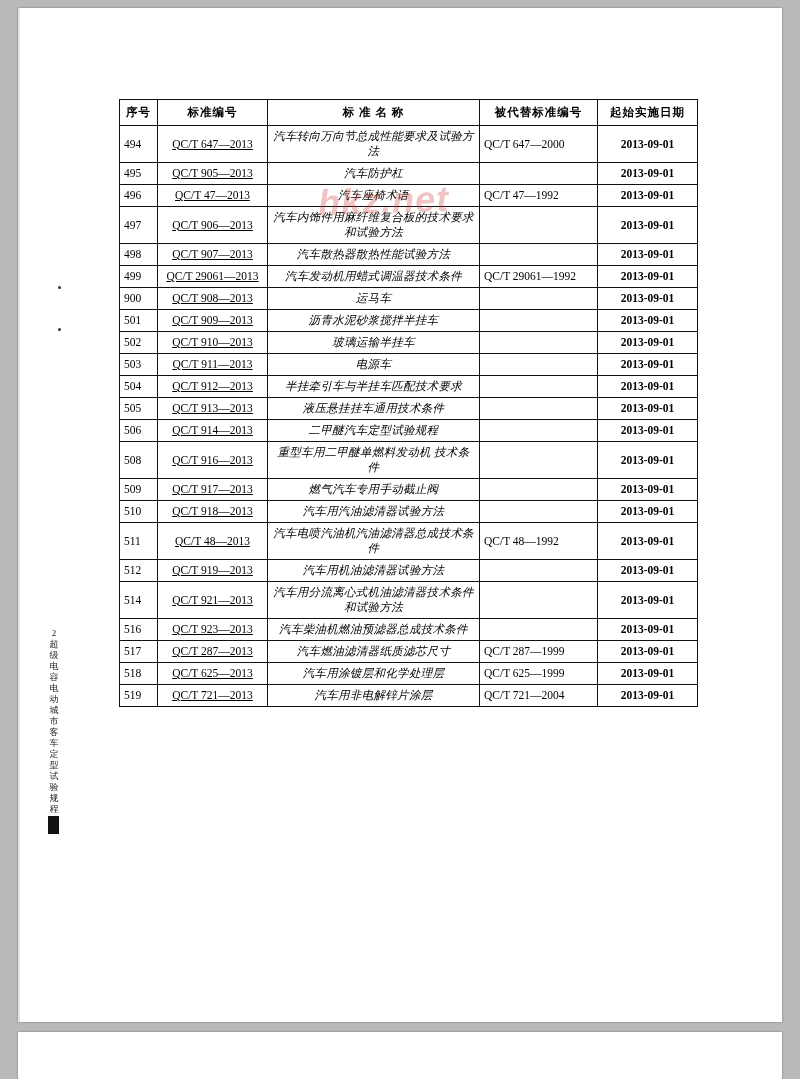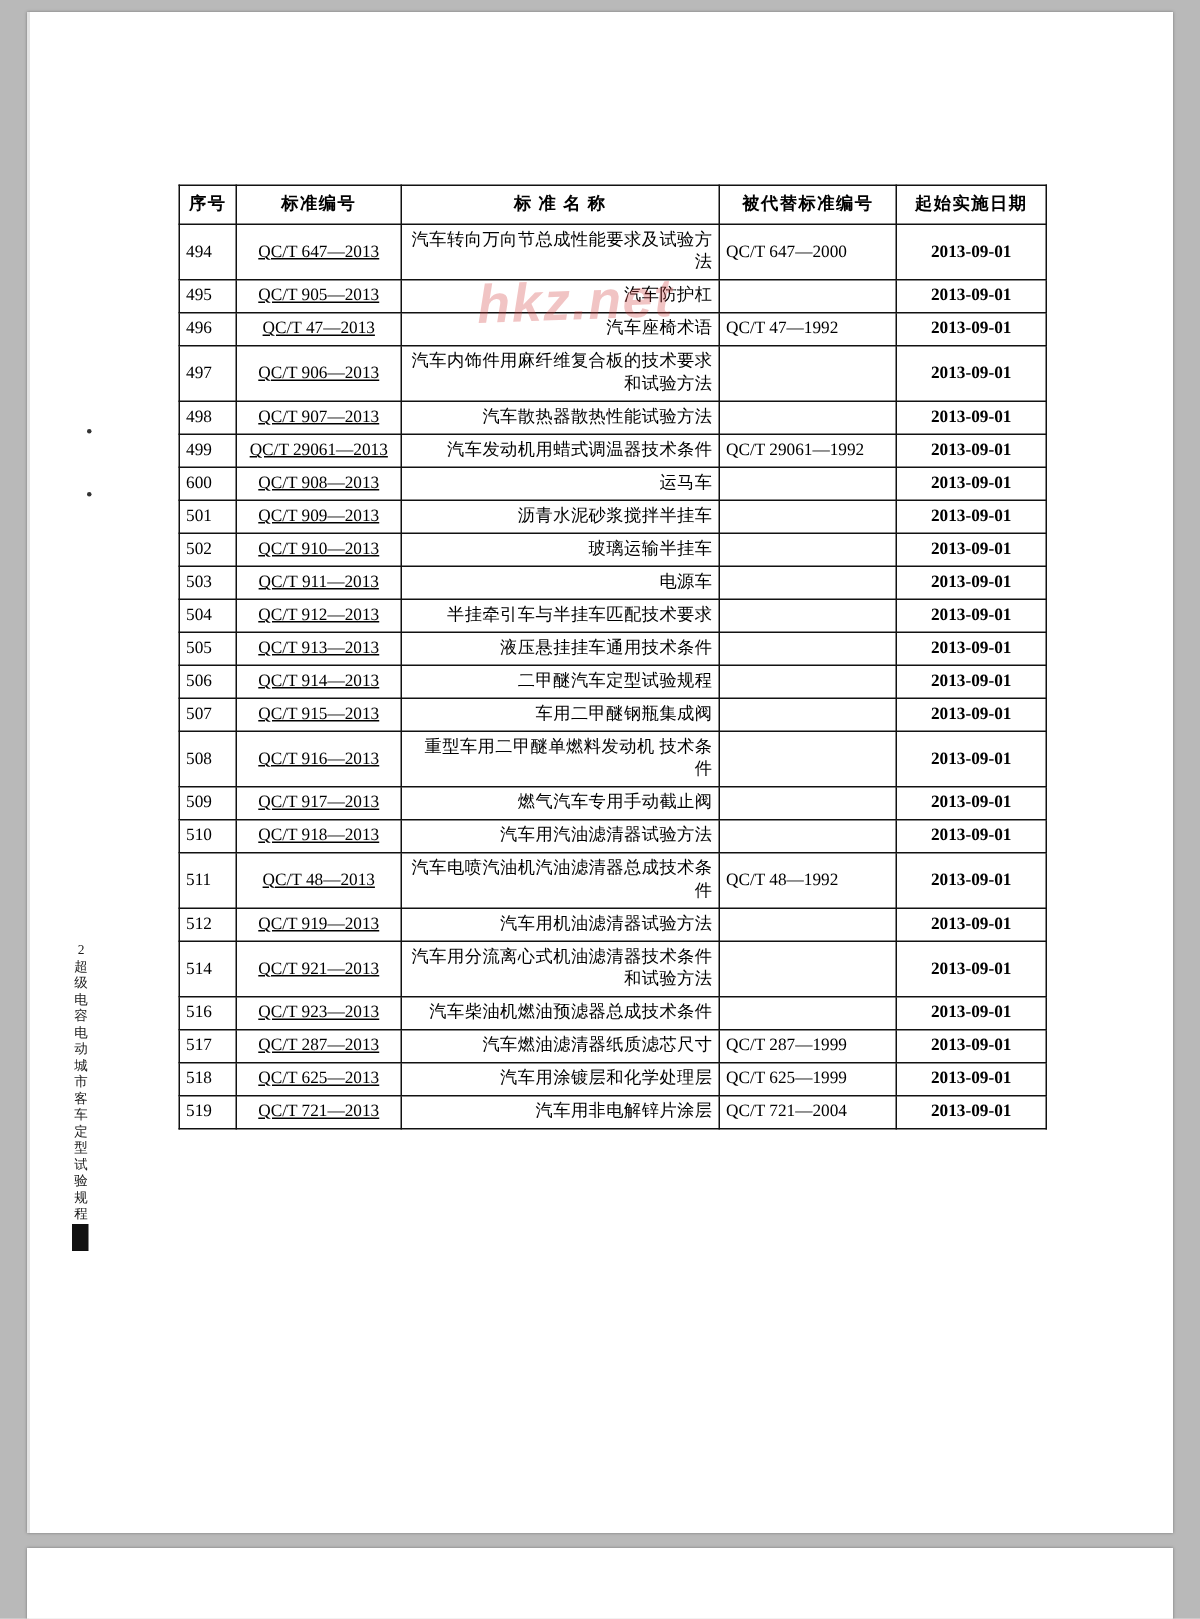--- a/index.html
+++ b/index.html
@@ -77,21 +77,21 @@
     letter-spacing: 1px;
     transform: rotate(-2deg);
     pointer-events: none;
     z-index: 5;
     white-space: nowrap;
   }
 
   table.std-table {
     position: absolute;
     left: 101px;
-    top: 115px;
+    top: 91px;
     width: 578px;
     border-collapse: collapse;
     table-layout: fixed;
     background: transparent;
     z-index: 3;
   }
   table.std-table th,
   table.std-table td {
     border: 1px solid #111;
     font-size: 11.5px;
@@ -108,21 +108,21 @@
     letter-spacing: 1px;
   }
   col.c-seq { width: 38px; }
   col.c-code { width: 110px; }
   col.c-name { width: 212px; }
   col.c-replaced { width: 118px; }
   col.c-date { width: 100px; }
 
   td.seq { }
   td.code { text-align: center; letter-spacing: 0px; text-decoration: underline; }
-  td.name { text-align: right; padding-left: 6px; letter-spacing: 0.3px; }
+  td.name { text-align: center; padding-left: 6px; letter-spacing: 0.3px; font-style: italic; }
   td.replaced { text-align: left; }
   td.date { text-align: center; font-weight: bold; }
 
   .th-name { letter-spacing: 6px; }
 
   
   .scan-edge {
     position: absolute;
     left: 0;
     top: 0;
@@ -219,21 +219,21 @@
           <td class="date">2013-09-01</td>
         </tr>
         <tr>
           <td class="seq">499</td>
           <td class="code">QC/T 29061—2013</td>
           <td class="name">汽车发动机用蜡式调温器技术条件</td>
           <td class="replaced">QC/T 29061—1992</td>
           <td class="date">2013-09-01</td>
         </tr>
         <tr>
-          <td class="seq">600</td>
+          <td class="seq">900</td>
           <td class="code">QC/T 908—2013</td>
           <td class="name">运马车</td>
           <td class="replaced"></td>
           <td class="date">2013-09-01</td>
         </tr>
         <tr>
           <td class="seq">501</td>
           <td class="code">QC/T 909—2013</td>
           <td class="name">沥青水泥砂浆搅拌半挂车</td>
           <td class="replaced"></td>
@@ -264,27 +264,20 @@
           <td class="seq">505</td>
           <td class="code">QC/T 913—2013</td>
           <td class="name">液压悬挂挂车通用技术条件</td>
           <td class="replaced"></td>
           <td class="date">2013-09-01</td>
         </tr>
         <tr>
           <td class="seq">506</td>
           <td class="code">QC/T 914—2013</td>
           <td class="name">二甲醚汽车定型试验规程</td>
-          <td class="replaced"></td>
-          <td class="date">2013-09-01</td>
-        </tr>
-        <tr>
-          <td class="seq">507</td>
-          <td class="code">QC/T 915—2013</td>
-          <td class="name">车用二甲醚钢瓶集成阀</td>
           <td class="replaced"></td>
           <td class="date">2013-09-01</td>
         </tr>
         <tr>
           <td class="seq">508</td>
           <td class="code">QC/T 916—2013</td>
           <td class="name">重型车用二甲醚单燃料发动机  技术条件</td>
           <td class="replaced"></td>
           <td class="date">2013-09-01</td>
         </tr>

